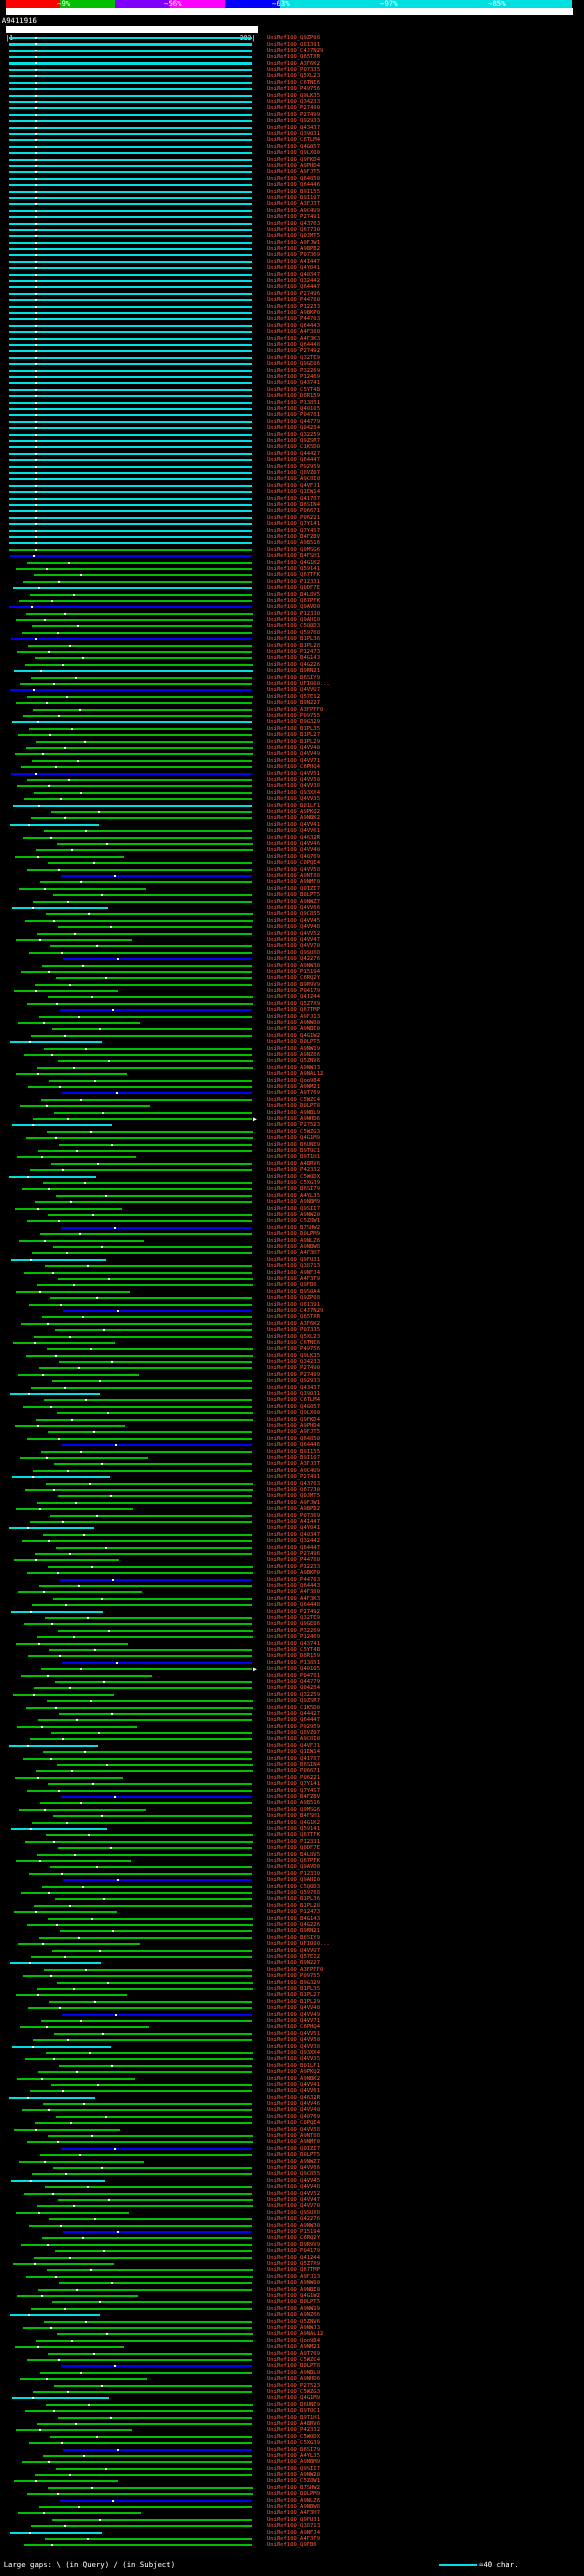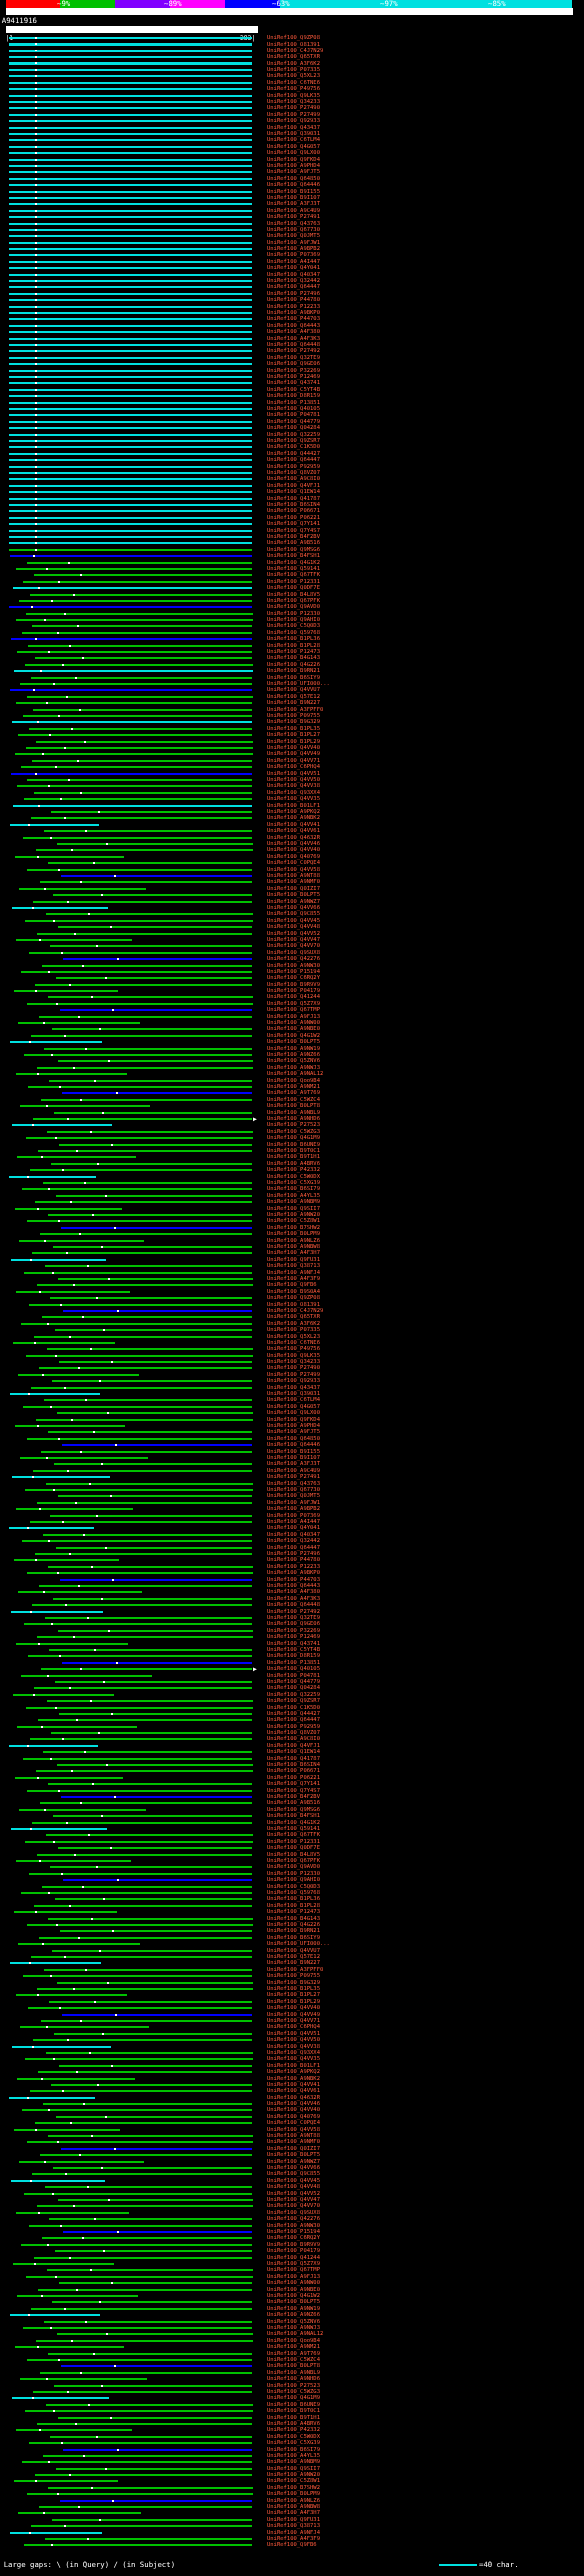--- a/index.html
+++ b/index.html
@@ -36,21 +36,21 @@
 <body>
 
 <div id="legend">
     <div class="seg" style="left: 5.5px; width: 55px; background: rgb(255, 0, 0);"></div>
     <div class="seg" style="left: 60px; width: 55px; background: rgb(0, 192, 0);"></div>
     <div class="seg" style="left: 115px; width: 55px; background: rgb(128, 0, 255);"></div>
     <div class="seg" style="left: 170px; width: 55px; background: rgb(255, 0, 255);"></div>
     <div class="seg" style="left: 225px; width: 55px; background: rgb(0, 0, 255);"></div>
     <div class="seg" style="left: 280px; width: 292px; background: rgb(0, 224, 224);"></div>
     <div class="tick" style="left: 57px;">~9%</div>
-    <div class="tick" style="left: 164px;">~89%</div>
+    <div class="tick" style="left: 164px;">~56%</div>
     <div class="tick" style="left: 272px;">~63%</div>
     <div class="tick" style="left: 380px;">~97%</div>
     <div class="tick" style="left: 488px;">~85%</div>
     <div id="scalebar-holder" class="scalebar"></div>
   </div>
 
 <div id="queryrow">
   <div id="qname">A9411916</div>
   <div id="qbar"></div>
   <div id="qleft">|1</div>

